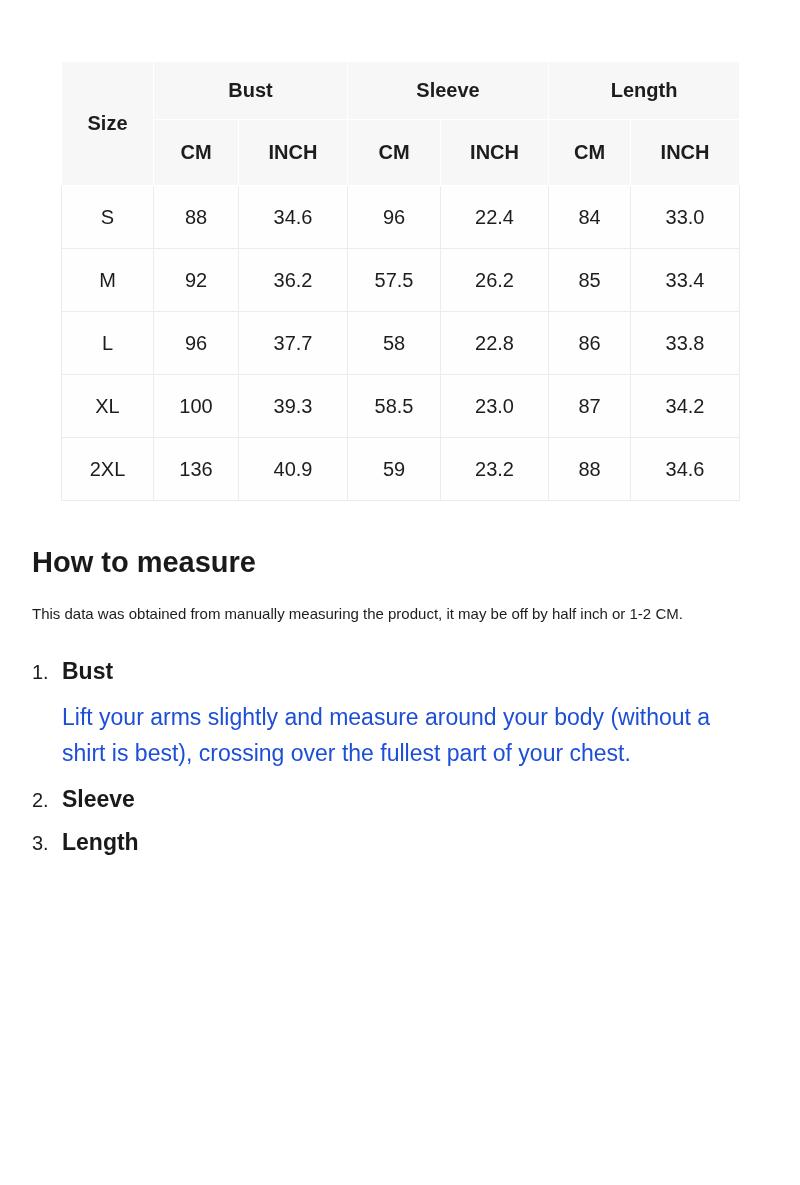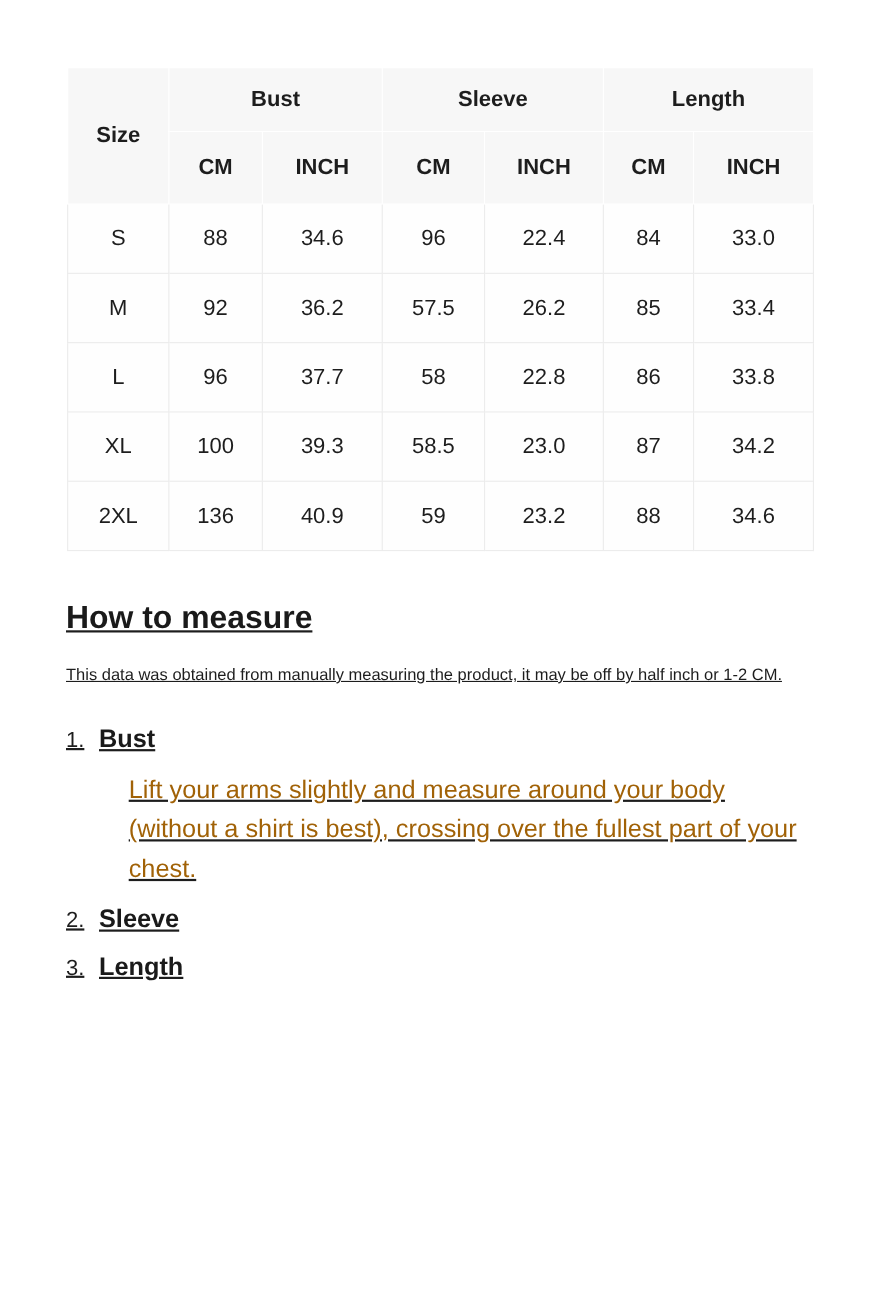--- a/index.html
+++ b/index.html
@@ -45,21 +45,21 @@
   table.size-chart tbody tr { height: 63px; }
   col.c0 { width: 92px; }
   col.c1 { width: 85px; }
   col.c2 { width: 109px; }
   col.c3 { width: 93px; }
   col.c4 { width: 108px; }
   col.c5 { width: 82px; }
   col.c6 { width: 109px; }
 
   
-  .measure { padding: 45px 60px 0 60px; text-decoration: underline; }
+  .measure { padding: 45px 60px 0 32px; }
   .measure h2 {
     font-size: 29px;
     font-weight: 700;
     color: #1a1a1a;
     letter-spacing: 0;
   }
   .measure .intro {
     margin-top: 17px;
     font-size: 15px;
     line-height: 36px;
@@ -85,22 +85,21 @@
     font-size: 23px;
     font-weight: 700;
     line-height: 30px;
     color: #1a1a1a;
   }
   .step-desc {
     margin-top: 13px;
     font-size: 23px;
     line-height: 36px;
     max-width: 655px;
-    color: #a16207;
-    margin-left: 27px;
+    color: #1d4ed8;
   }
 </style>
 </head>
 <body>
 
 <div class="page">
 
   <div class="chart-wrap">
     <table class="size-chart">
       <colgroup>

